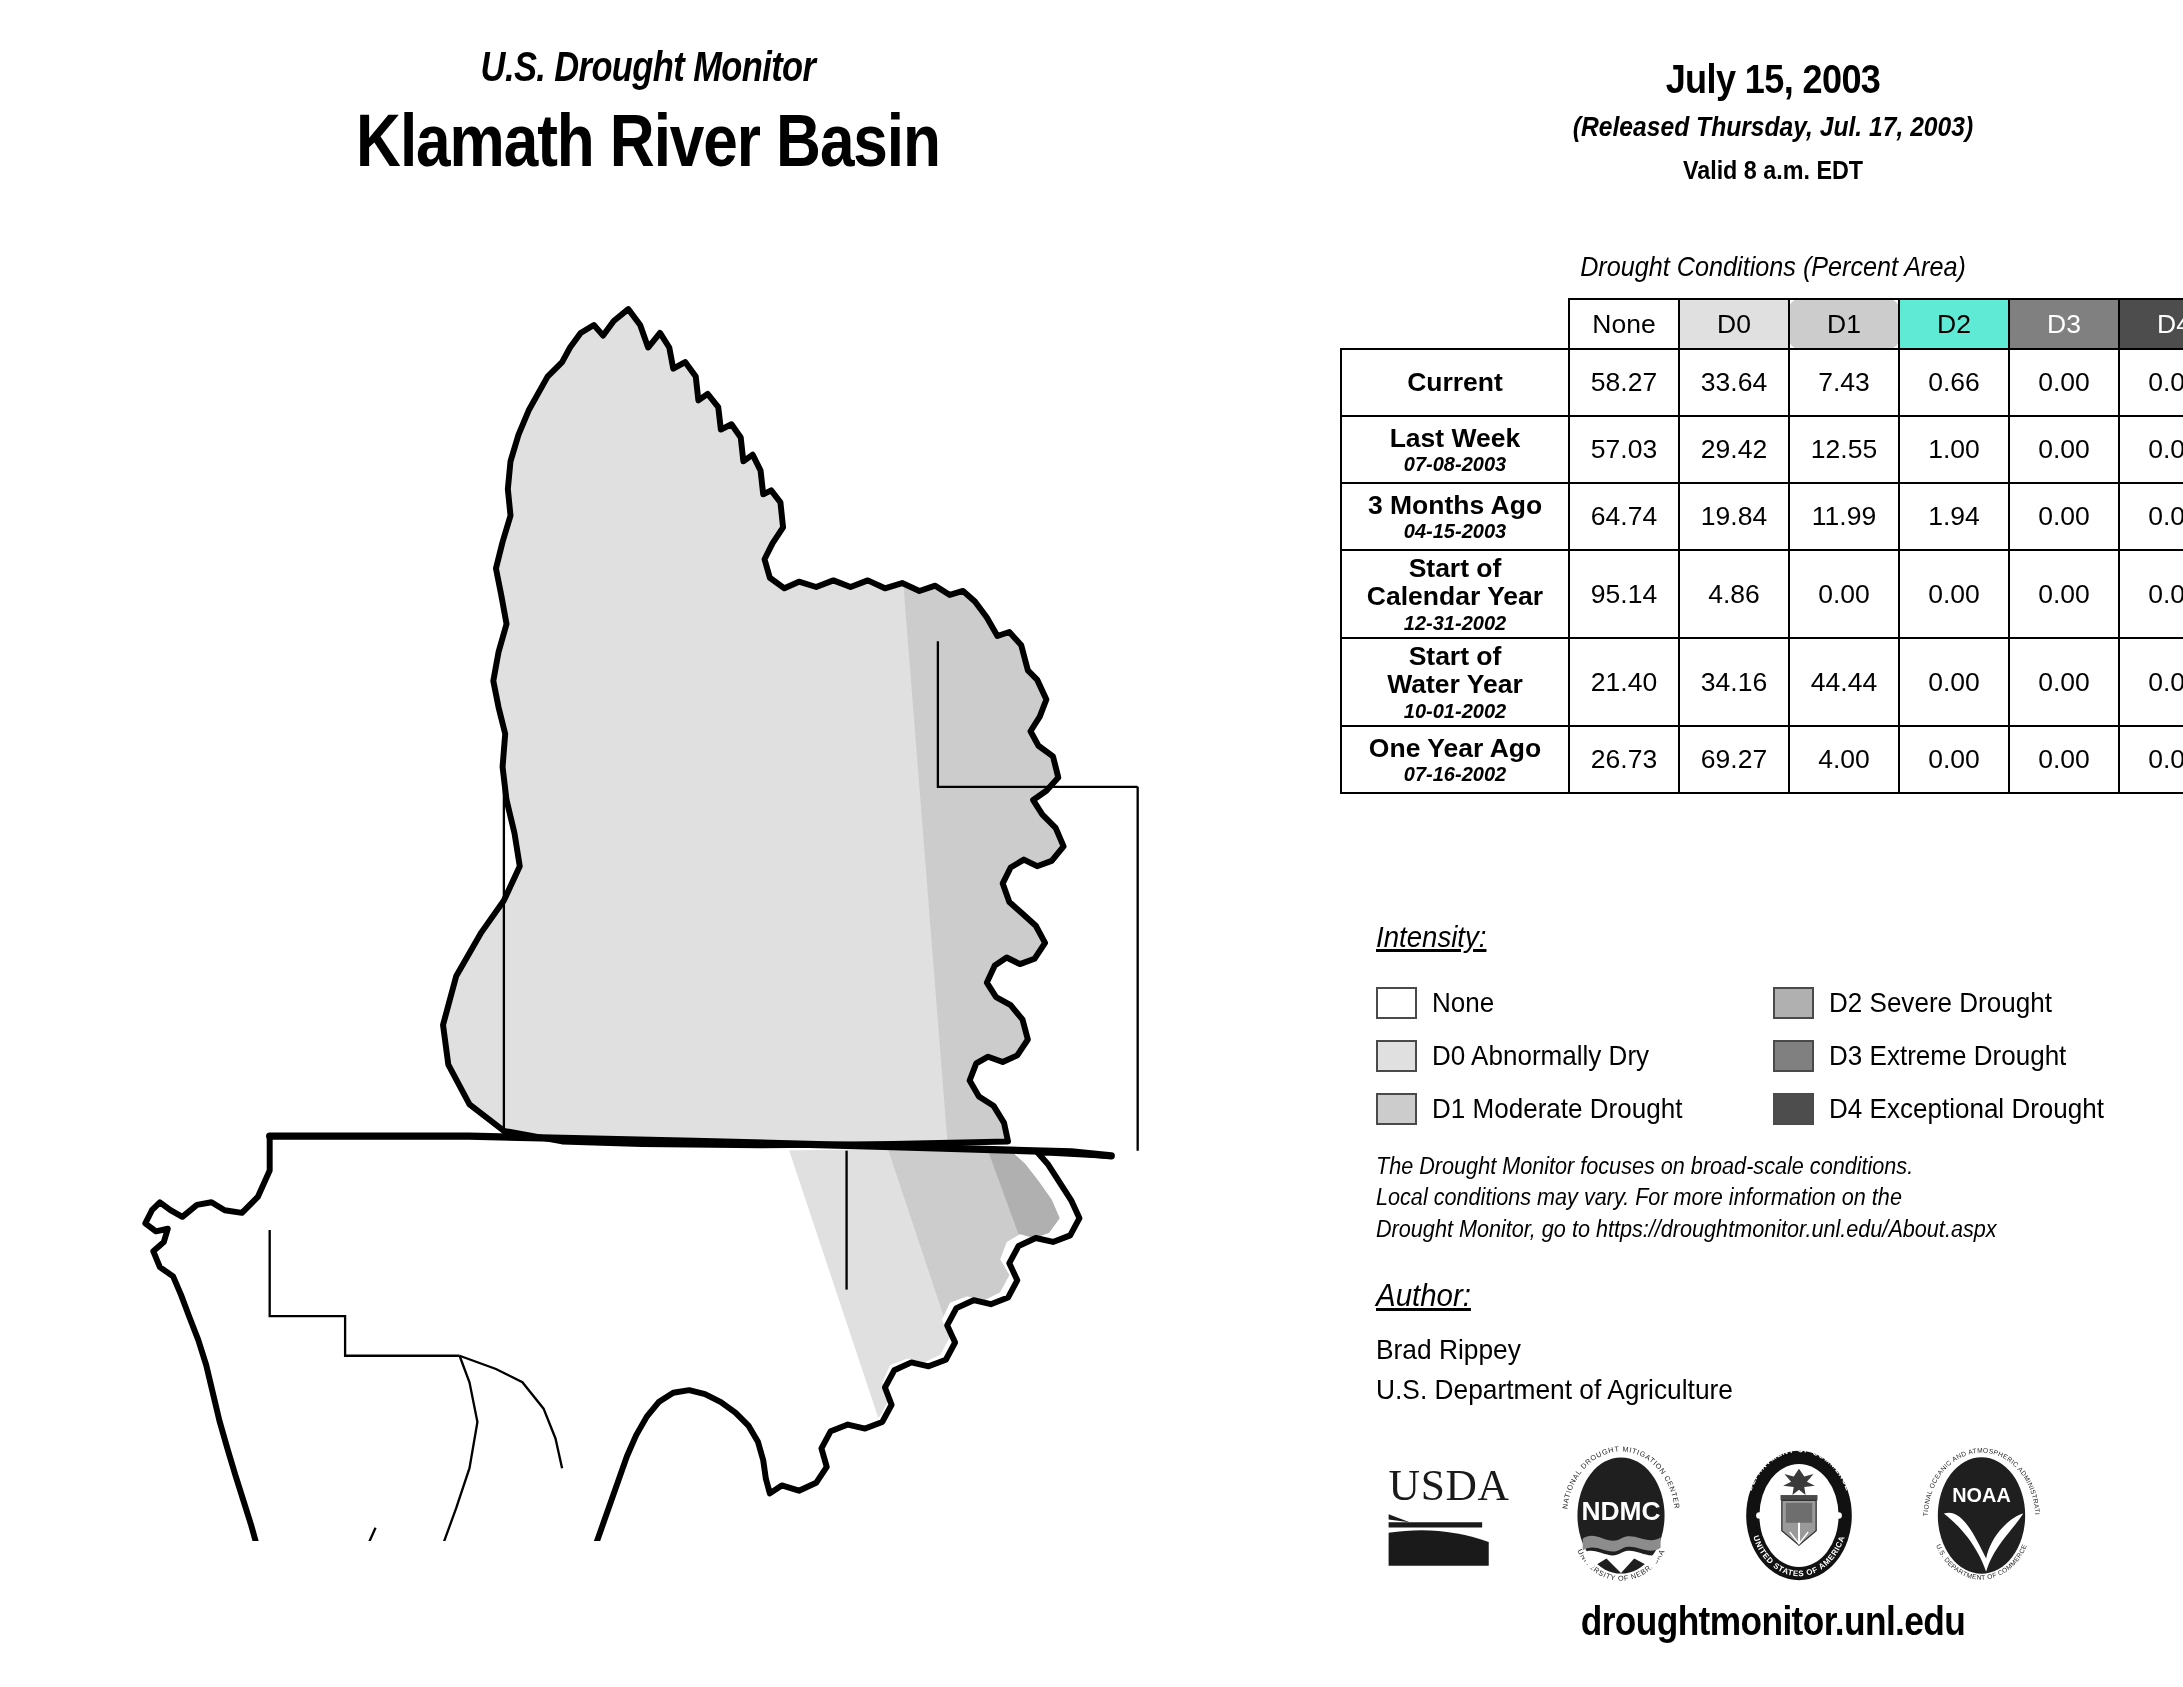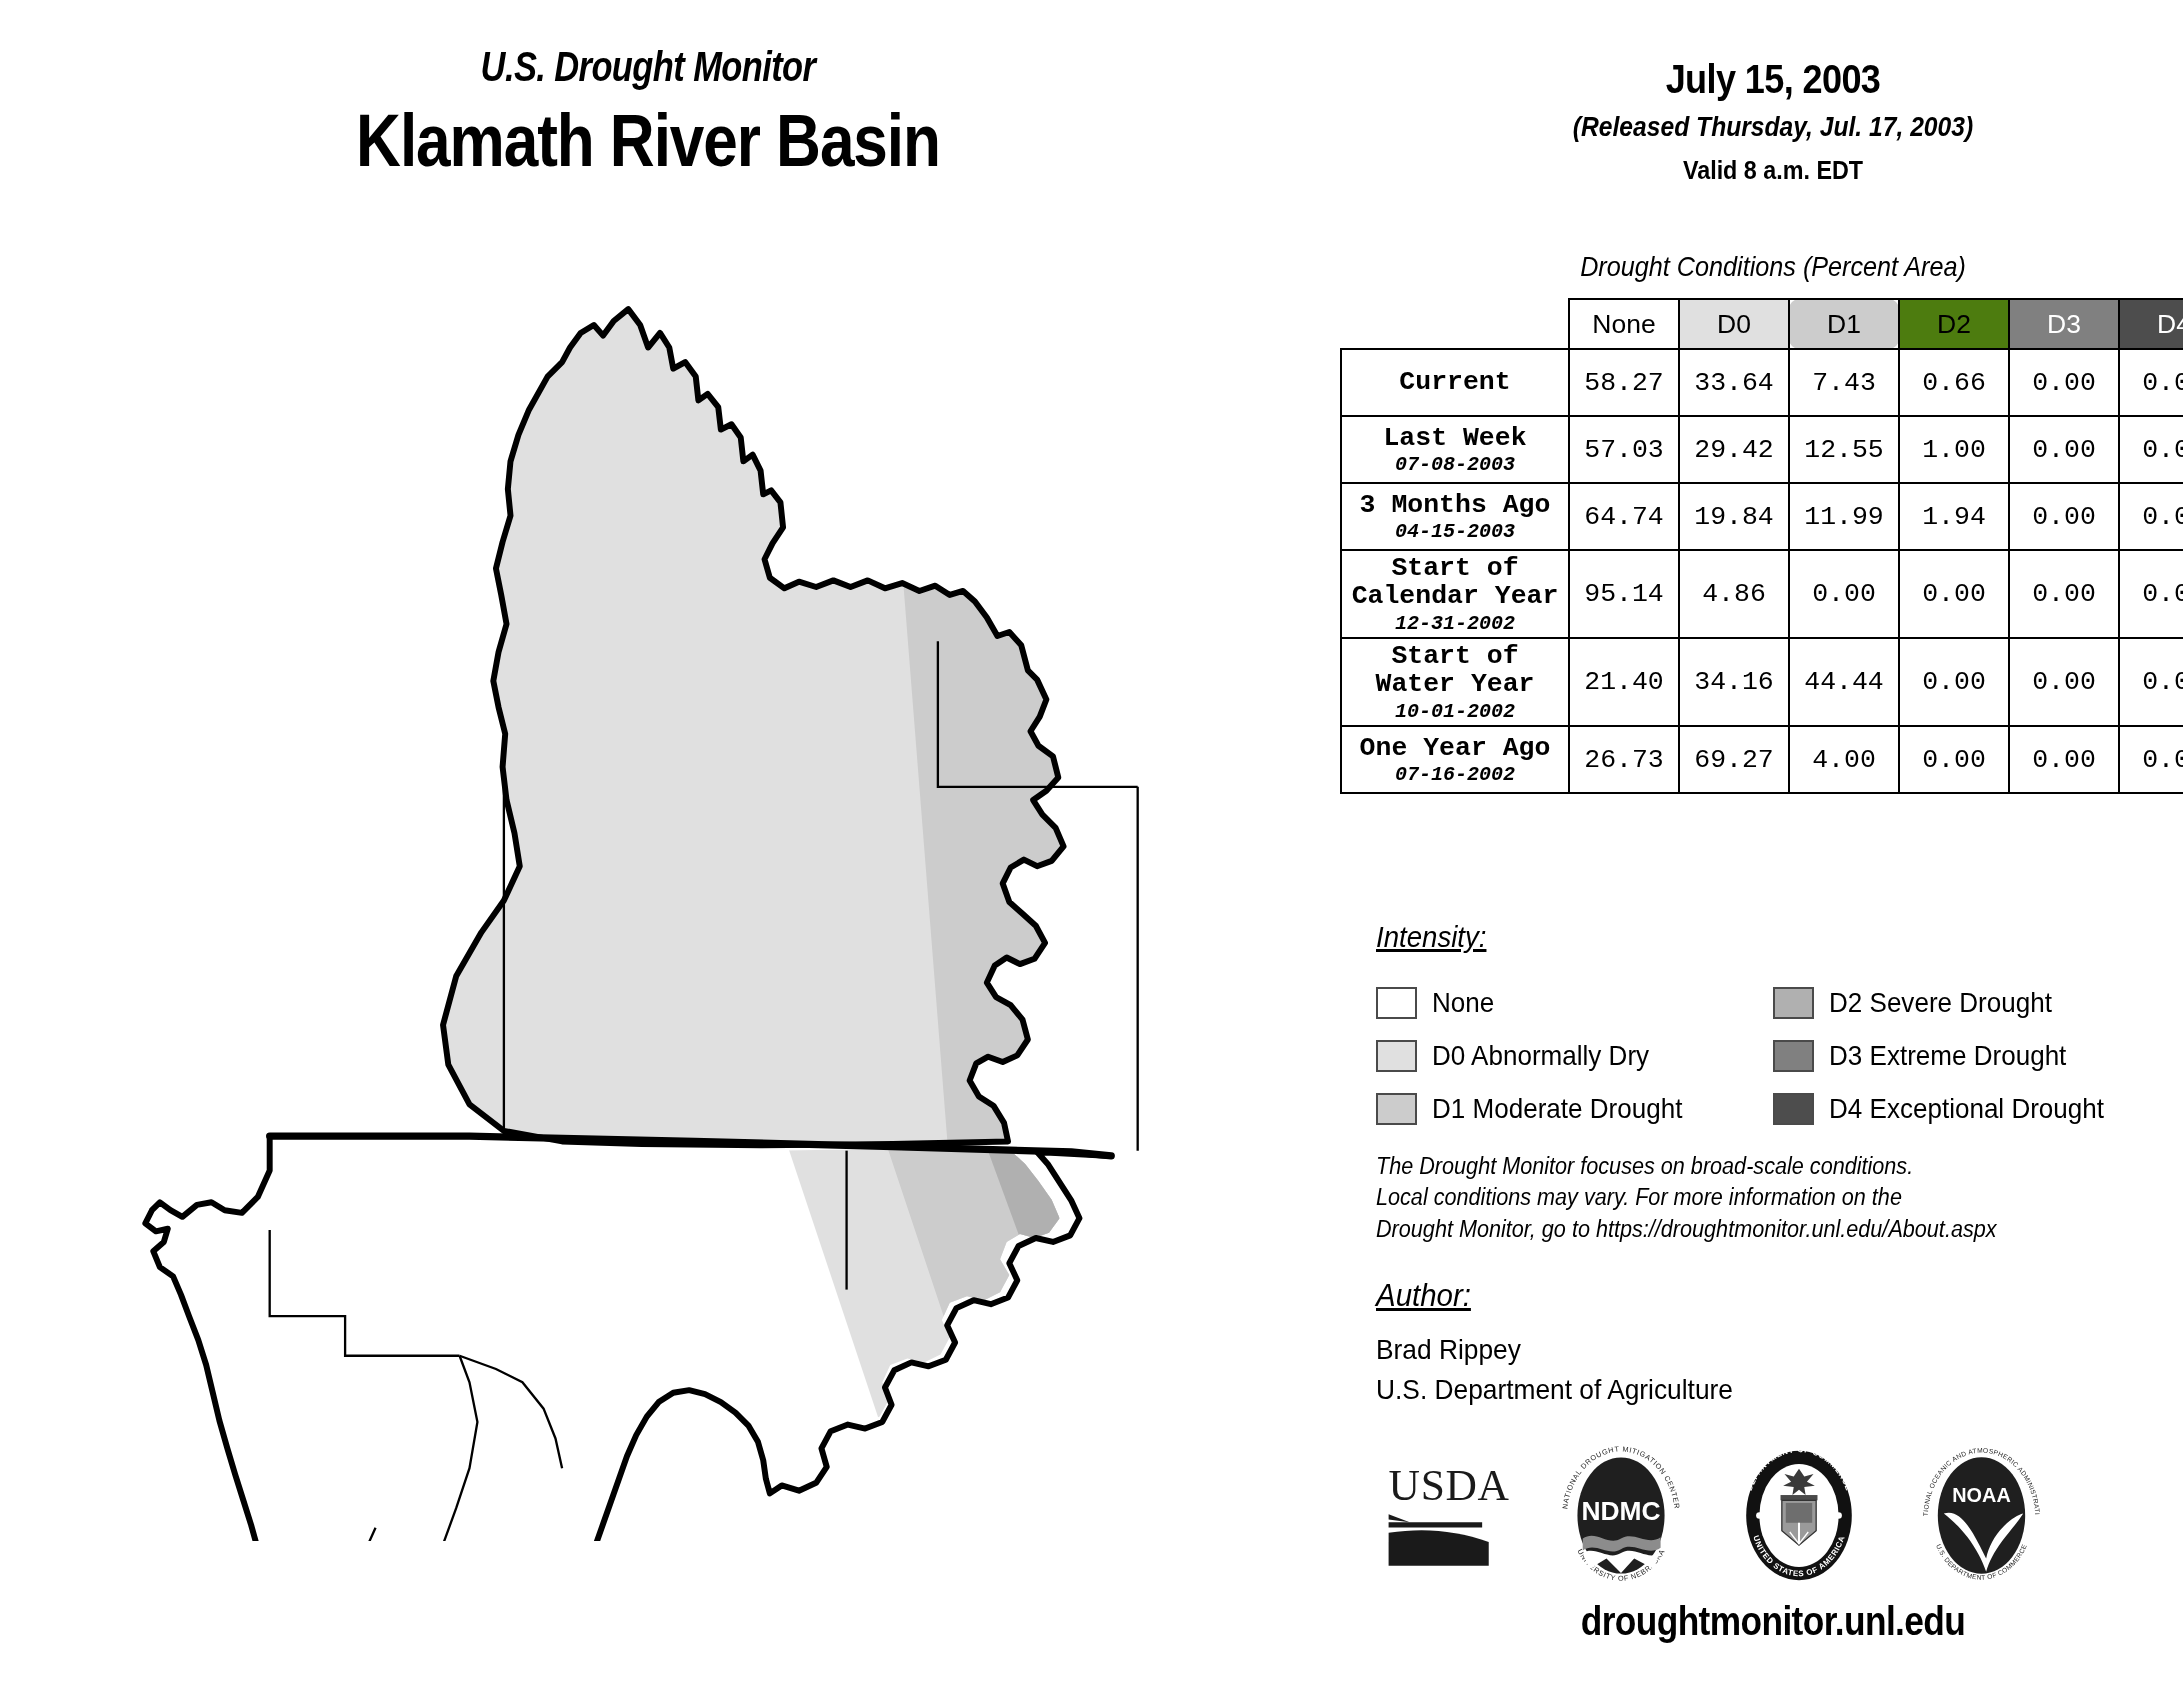--- a/index.html
+++ b/index.html
@@ -60,21 +60,21 @@
   .tbl col.num{width:110px;}
 
   .tbl td{
     border:2px solid #000;
     text-align:center;vertical-align:middle;
     font-size:26.5px;padding:0;height:65px;
   }
   .tbl td.corner{border:none;background:transparent;}
   .tbl thead td{height:48px;font-size:26.5px;}
   .tbl thead td.hd{border:2.6px solid #000;}
-  .tbl tbody td{border:2px solid #000;font-family:Liberation Mono, monospace;}
+  .tbl tbody td{border:2px solid #000;}
   .tbl tbody tr td:first-child{font-weight:bold;line-height:1.06;}
   .tbl .rowdate{display:block;font-size:20px;font-style:italic;font-weight:bold;margin-top:2.6px;}
   .tbl tbody tr.tall td{height:86px;}
 
   
   .intensity-hd{
     position:absolute;left:0;top:920px;font-size:30px;font-style:italic;
     font-weight:normal;text-decoration:underline;
     transform:scaleX(.92);transform-origin:left top;
   }
@@ -367,21 +367,21 @@
         <col class="num">
           <col class="num">
           <col class="num">
       </colgroup>
       <thead>
         <tr id="hdrow">
           <td class="corner"></td>
         <td class="hd" style="background: rgb(255, 255, 255);">None</td>
             <td class="hd" style="background: rgb(224, 224, 224);">D0</td>
             <td class="hd" style="background: rgb(204, 204, 204); border-radius: 10px;">D1</td>
-            <td class="hd" style="background: #4d7c0f;">D2</td>
+            <td class="hd" style="background: #5eead4;">D2</td>
             <td class="hd" style="background: rgb(128, 128, 128); color: #ffffff;">D3</td>
             <td class="hd" style="background: rgb(77, 77, 77); color: rgb(255, 255, 255);">D4</td>
           </tr>
       </thead>
       <tbody id="tbody">
           <tr>
             <td>Current</td>
             <td>58.27</td>
             <td>33.64</td>
             <td>7.43</td>

